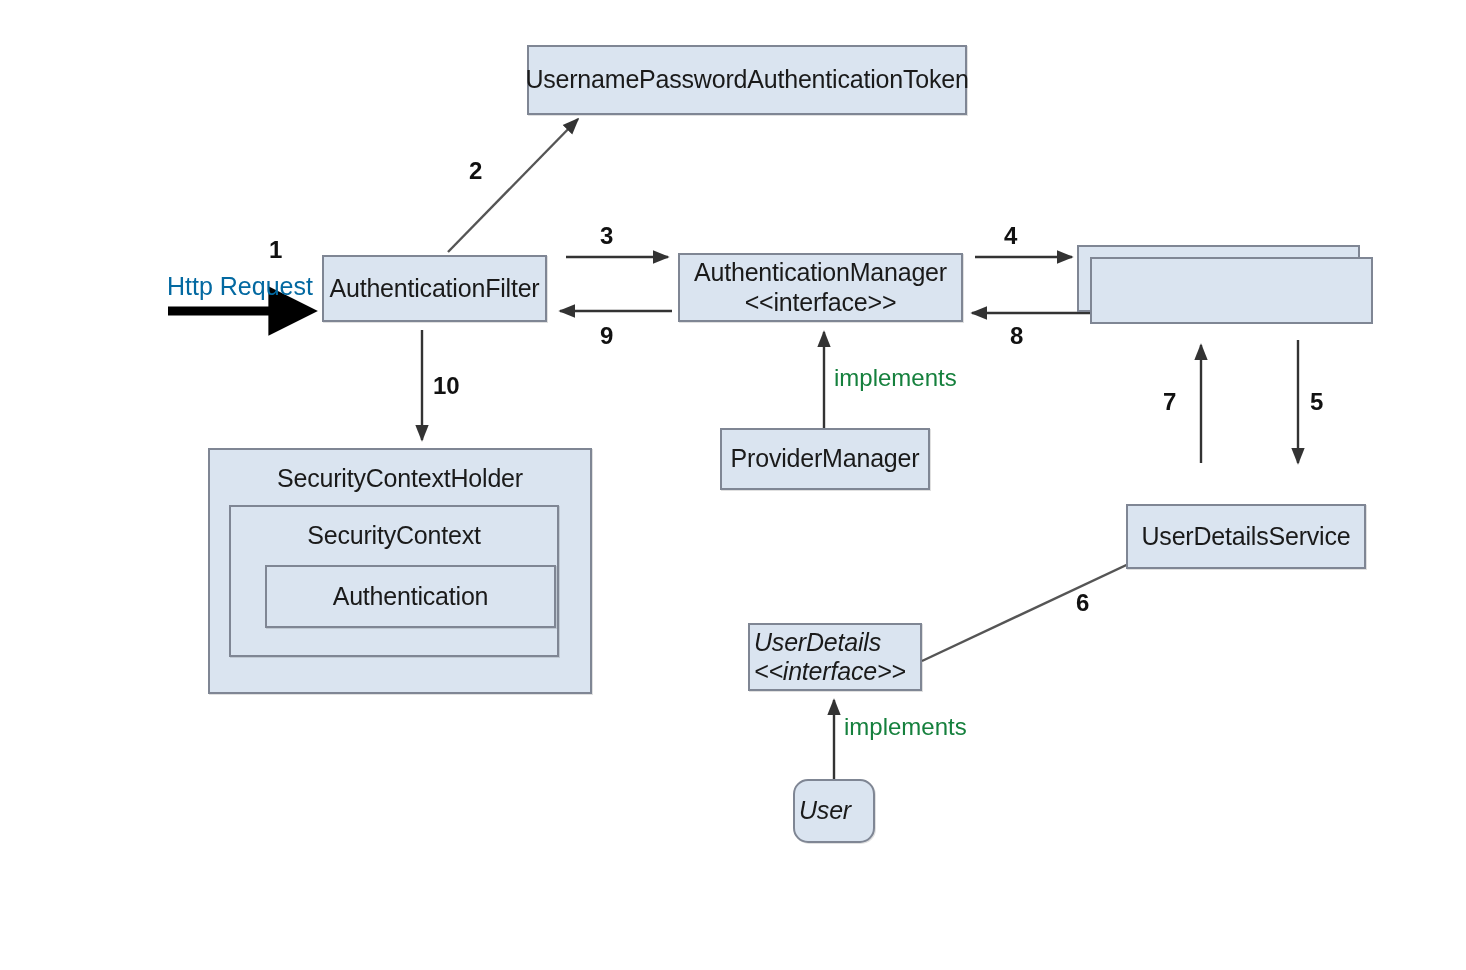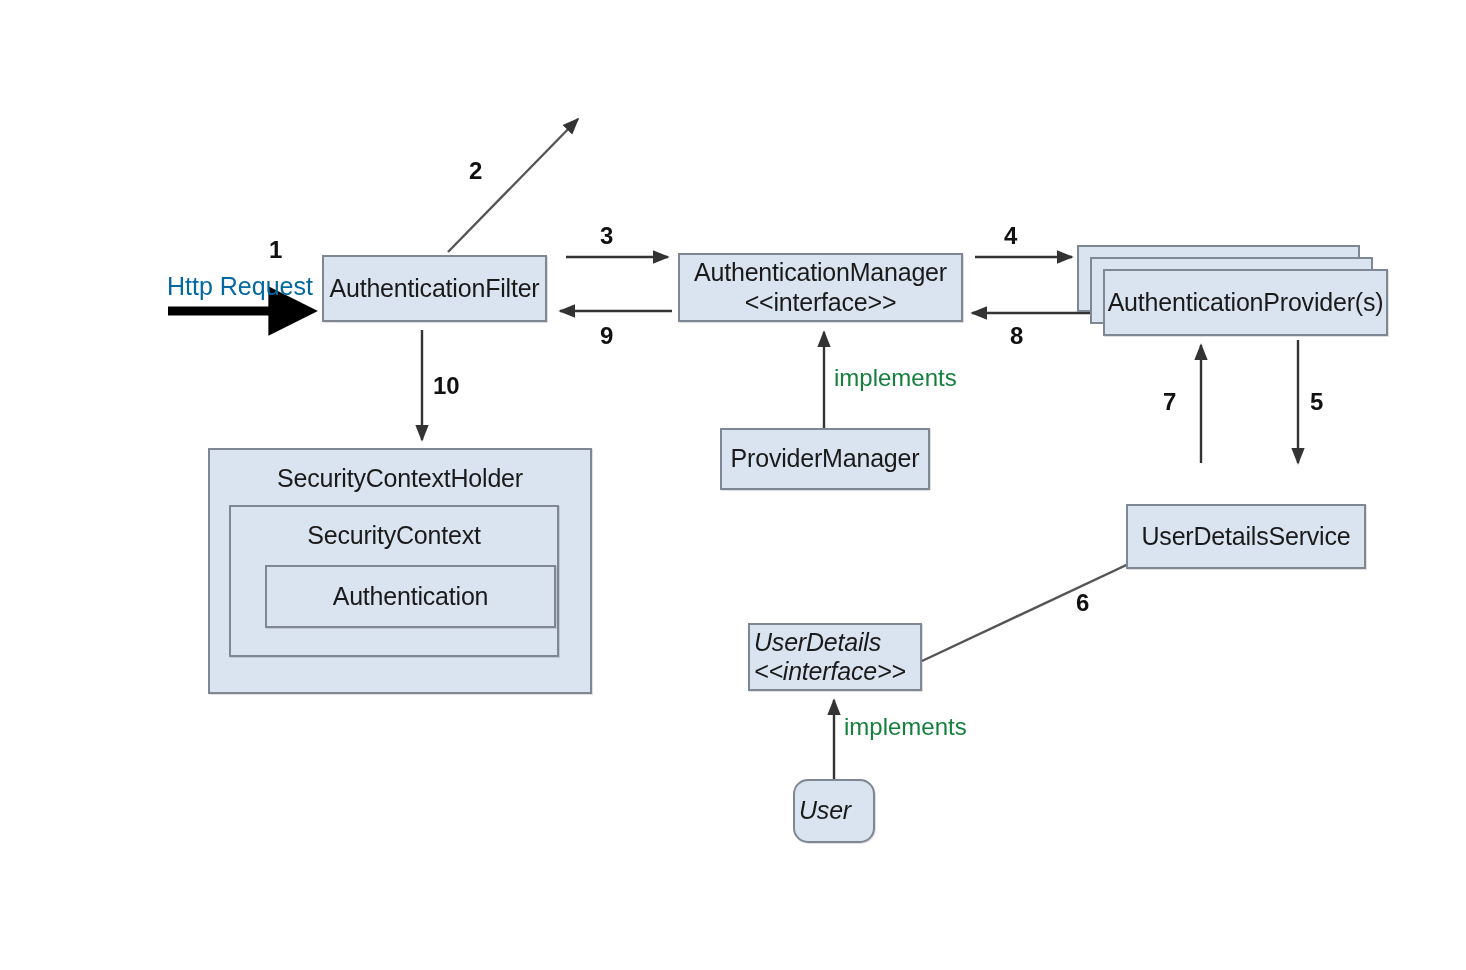--- a/index.html
+++ b/index.html
@@ -139,35 +139,35 @@
 
     <g>
       <line x1="922" y1="661" x2="1186" y2="537" stroke="#555555" stroke-width="2.4"></line>
     </g>
 
     <g>
       <line x1="834" y1="779" x2="834" y2="700" stroke="#333333" stroke-width="2.4" marker-end="url(#arrow-thin)"></line>
     </g>
   </svg>
 
+  <div class="node" style="left:527px; top:45px; width:440px; height:70px;">
+    <span>UsernamePasswordAuthenticationToken</span>
+  </div>
 
   <div class="node" style="left:322px; top:255px; width:225px; height:67px;">
     <span>AuthenticationFilter</span>
   </div>
 
   <div class="node" style="left:678px; top:253px; width:285px; height:69px; flex-direction:column; justify-content:center;">
     <span>AuthenticationManager</span>
     <span>&lt;&lt;interface&gt;&gt;</span>
   </div>
 
   <div class="stack-ghost" style="left:1077px; top:245px; width:283px; height:67px;"></div>
   <div class="stack-ghost" style="left:1090px; top:257px; width:283px; height:67px;"></div>
-  <div class="node" style="left:1103px; top:269px; width:285px; height:67px;">
-    <span>AuthenticationProvider(s)</span>
-  </div>
 
   <div class="node" style="left:720px; top:428px; width:210px; height:62px;">
     <span>ProviderManager</span>
   </div>
 
   <div class="node" style="left:1126px; top:470px; width:240px; height:65px;margin-top:34px;">
     <span>UserDetailsService</span>
   </div>
 
   <div class="node left-align" style="left:748px; top:623px; width:174px; height:68px; flex-direction:column; align-items:flex-start; justify-content:center;">

